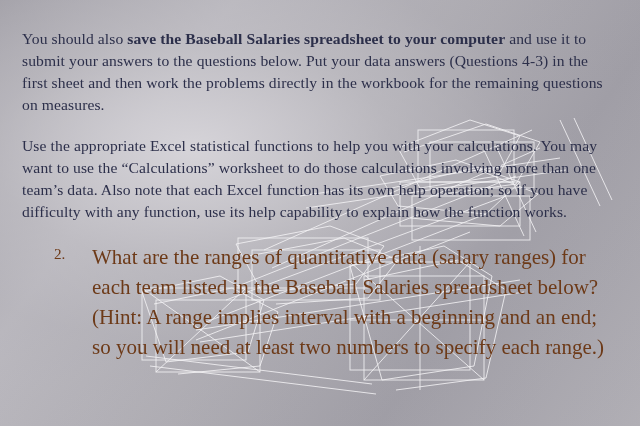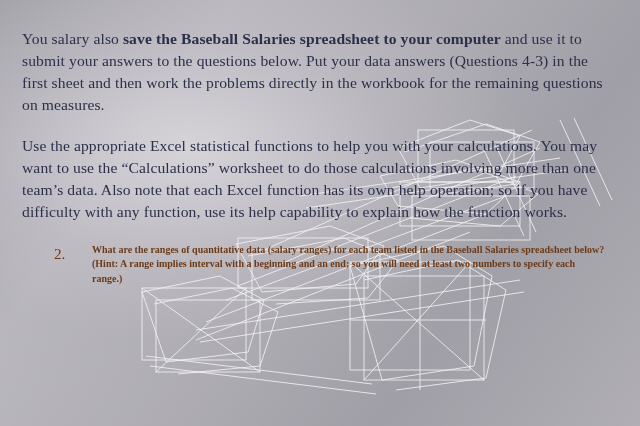--- a/index.html
+++ b/index.html
@@ -63,25 +63,24 @@
     color: #6d3a18;
   }
   .qnum {
     width: 38px;
     flex: 0 0 38px;
     font-size: 15.2px;
     line-height: 1.42;
     color: #6d3a18;
   }
   .qtext {
-    font-size: 10px;
+    font-size: 21px;
     line-height: 1.42;
     color: #6d3a18;
     max-width: 520px;
-    font-weight: bold;
   }
 </style>
 </head>
 <body>
 
 <div id="slide">
 
   <svg id="doodles" viewBox="0 0 640 426" xmlns="http://www.w3.org/2000/svg">
 
     <polyline points="398,148 470,120 520,136 498,176 420,188 398,148"></polyline>
@@ -128,21 +127,21 @@
     <line x1="196" y1="330" x2="520" y2="280"></line>
     <line x1="200" y1="342" x2="524" y2="292"></line>
     <line x1="146" y1="356" x2="372" y2="384"></line>
     <line x1="150" y1="366" x2="376" y2="394"></line>
     <line x1="484" y1="150" x2="524" y2="236"></line>
     <line x1="496" y1="146" x2="536" y2="232"></line>
   </svg>
 
   <div id="content">
 
-    <p class="para"><span>You salary also </span><b>save the Baseball Salaries spreadsheet to your computer</b><span> and use it to submit your answers to the questions below.  Put your data answers (Questions 4-3) in the first sheet and then work the problems directly in the workbook for the remaining questions on measures.</span></p>
+    <p class="para"><span>You should also </span><b>save the Baseball Salaries spreadsheet to your computer</b><span> and use it to submit your answers to the questions below.  Put your data answers (Questions 4-3) in the first sheet and then work the problems directly in the workbook for the remaining questions on measures.</span></p>
 
     <div class="gap-1"></div>
 
     <p class="para"><span>Use the appropriate Excel statistical functions to help you with your calculations.   You may want to use the “Calculations” worksheet to do those calculations involving more than one team’s data.  Also note that each Excel function has its own help operation; so if you have difficulty with any function, use its help capability to explain how the function works.</span></p>
 
     <div class="gap-2"></div>
 
     <div class="qrow">
       <span class="qnum">2.</span>
       <span class="qtext">What are the ranges of quantitative data (salary ranges) for each team listed in the Baseball Salaries spreadsheet below? (Hint: A range implies interval with a beginning and an end; so you will need at least two numbers to specify each range.)</span>

